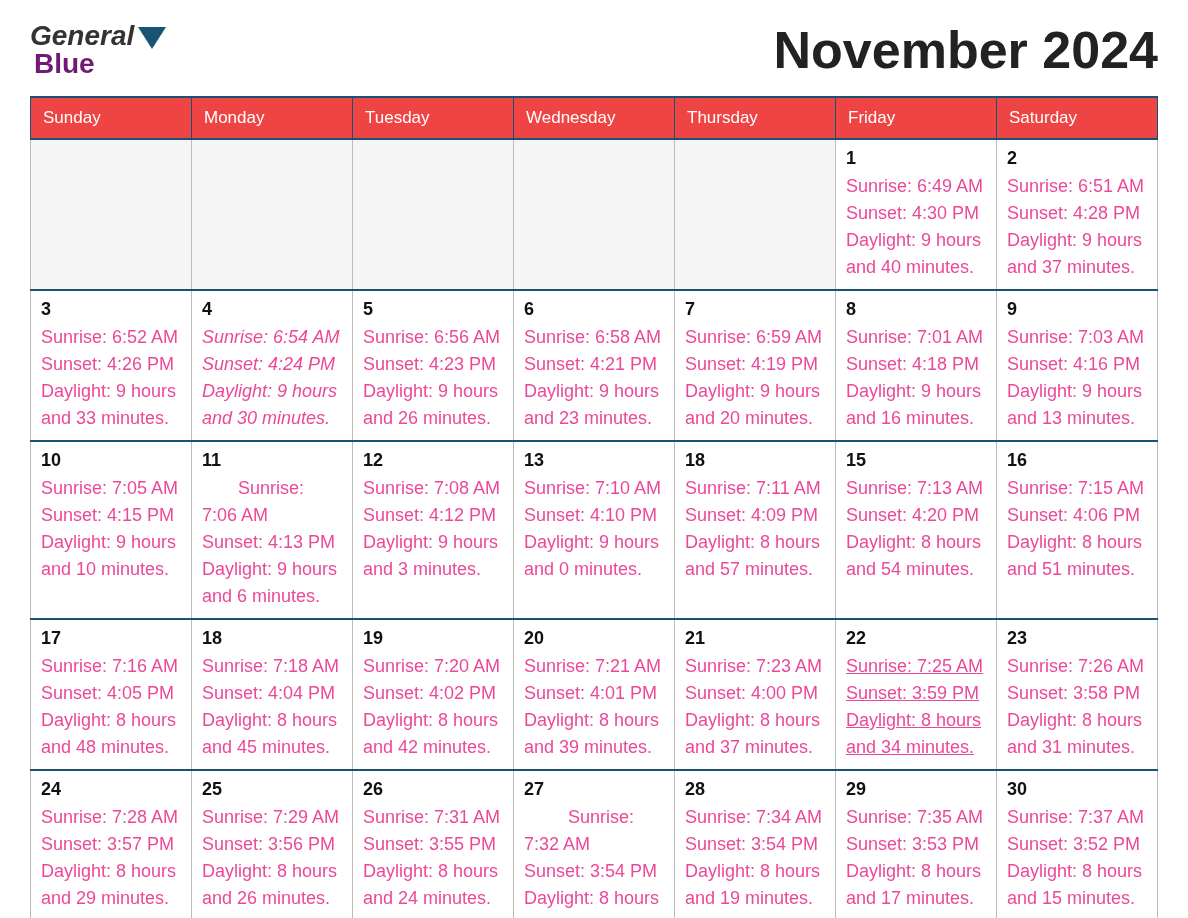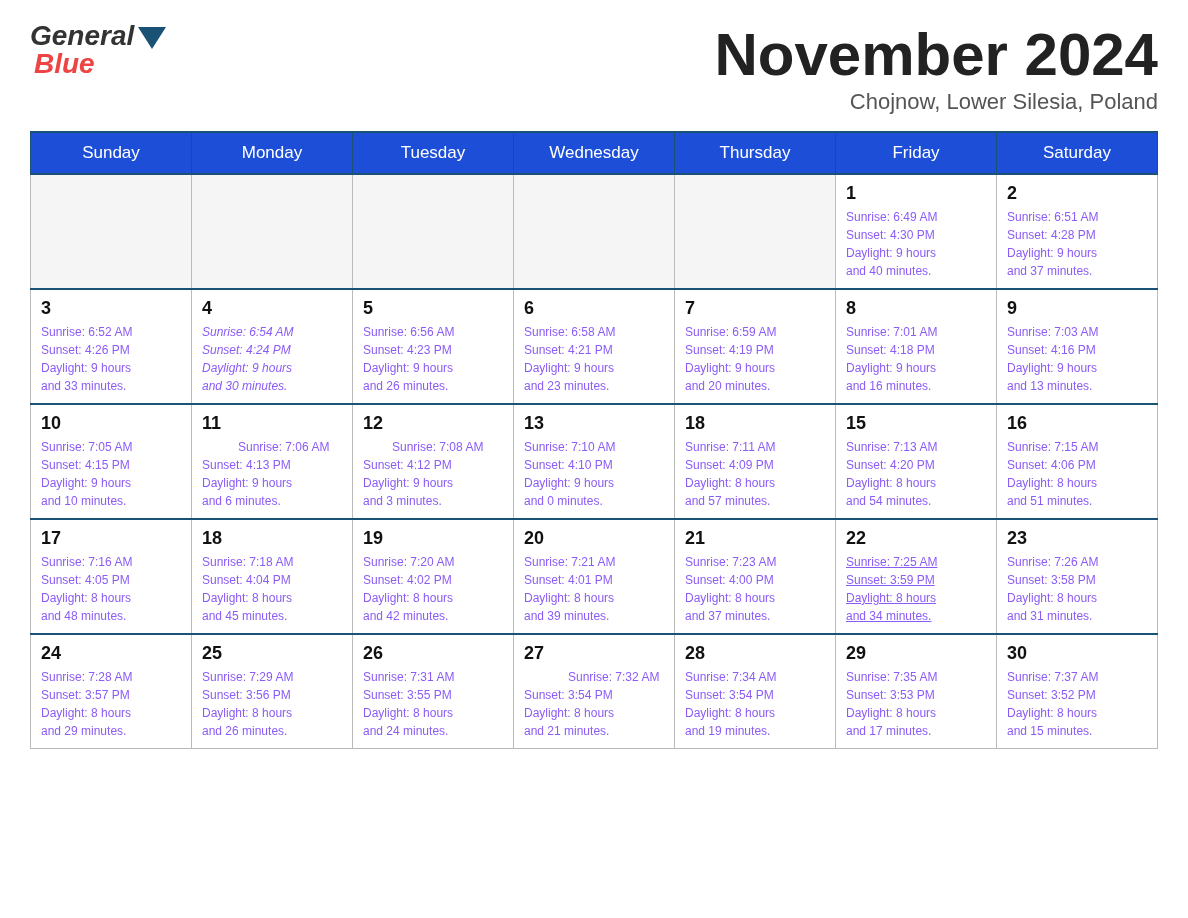--- a/index.html
+++ b/index.html
@@ -36,47 +36,46 @@
       height: 0;
       border-left: 14px solid transparent;
       border-right: 14px solid transparent;
       border-top: 22px solid #1a5276;
       margin-left: 4px;
       margin-top: 4px;
     }
     .logo-blue {
       font-size: 28px;
       font-weight: bold;
-      color: #ef4444;
-      font-style: italic;
+      color: #701a75;
       margin-top: -4px;
       padding-left: 4px;
     }
     .title-section {
       text-align: right;
     }
     .month-title {
-      font-size: 60px;
+      font-size: 52px;
       font-weight: bold;
       color: #222;
       text-align: center;
     }
     .location {
       font-size: 22px;
       color: #555;
     }
     .calendar {
       width: 100%;
       border-collapse: collapse;
       border: 1px solid #aaa;
     }
     .calendar th {
-      background-color: #1d4ed8;
+      background-color: #ef4444;
       color: #fff;
-      text-align: center;
+      text-align: left;
       padding: 10px 12px;
       font-size: 17px;
       font-weight: normal;
       border: 1px solid #1a5276;
     }
     .calendar td {
       vertical-align: top;
       padding: 8px 10px;
       border: 1px solid #bbb;
       width: 14.28%;
@@ -88,22 +87,22 @@
       border-top: 2px solid #1a5276;
     }
     .day-number {
       font-size: 18px;
       font-weight: bold;
       color: #111;
       display: block;
       margin-bottom: 4px;
     }
     .day-info {
-      font-size: 12px;
-      color: #8b5cf6;
+      font-size: 18px;
+      color: #ec4899;
       line-height: 1.5;
       text-align: right;
     }
     .empty-cell {
       background: #f5f5f5;
     }
     .calendar tbody tr:first-child td {
       min-height: 120px;
     }
   </style>
@@ -113,21 +112,20 @@
 <div class="header">
   <div class="logo">
     <div class="logo-top">
       <span class="logo-general">General</span>
       <div class="logo-triangle"></div>
     </div>
     <span class="logo-blue">Blue</span>
   </div>
   <div class="title-section">
     <div class="month-title">November 2024</div>
-    <div class="location">Chojnow, Lower Silesia, Poland</div>
   </div>
 </div>
 
 <table class="calendar">
   <thead>
     <tr>
     <th>Sunday</th>
         <th>Monday</th>
         <th>Tuesday</th>
         <th>Wednesday</th>
@@ -184,21 +182,21 @@
       </tr>
       <tr>
         <td><span class="day-number">10</span><span class="day-info" style="white-space: pre-line;">Sunrise: 7:05 AM
 Sunset: 4:15 PM
 Daylight: 9 hours
 and 10 minutes.</span></td>
         <td><span class="day-number">11</span><span class="day-info" style="white-space: pre-line; margin-left: 36px;">Sunrise: 7:06 AM
 Sunset: 4:13 PM
 Daylight: 9 hours
 and 6 minutes.</span></td>
-        <td><span class="day-number">12</span><span class="day-info" style="white-space: pre-line; margin-left: 29px;">Sunrise: 7:08 AM
+        <td><span class="day-number">12</span><span class="day-info" style="white-space: pre-line;">Sunrise: 7:08 AM
 Sunset: 4:12 PM
 Daylight: 9 hours
 and 3 minutes.</span></td>
         <td><span class="day-number">13</span><span class="day-info" style="white-space: pre-line;">Sunrise: 7:10 AM
 Sunset: 4:10 PM
 Daylight: 9 hours
 and 0 minutes.</span></td>
         <td><span class="day-number">18</span><span class="day-info" style="white-space: pre-line;">Sunrise: 7:11 AM
 Sunset: 4:09 PM
 Daylight: 8 hours

